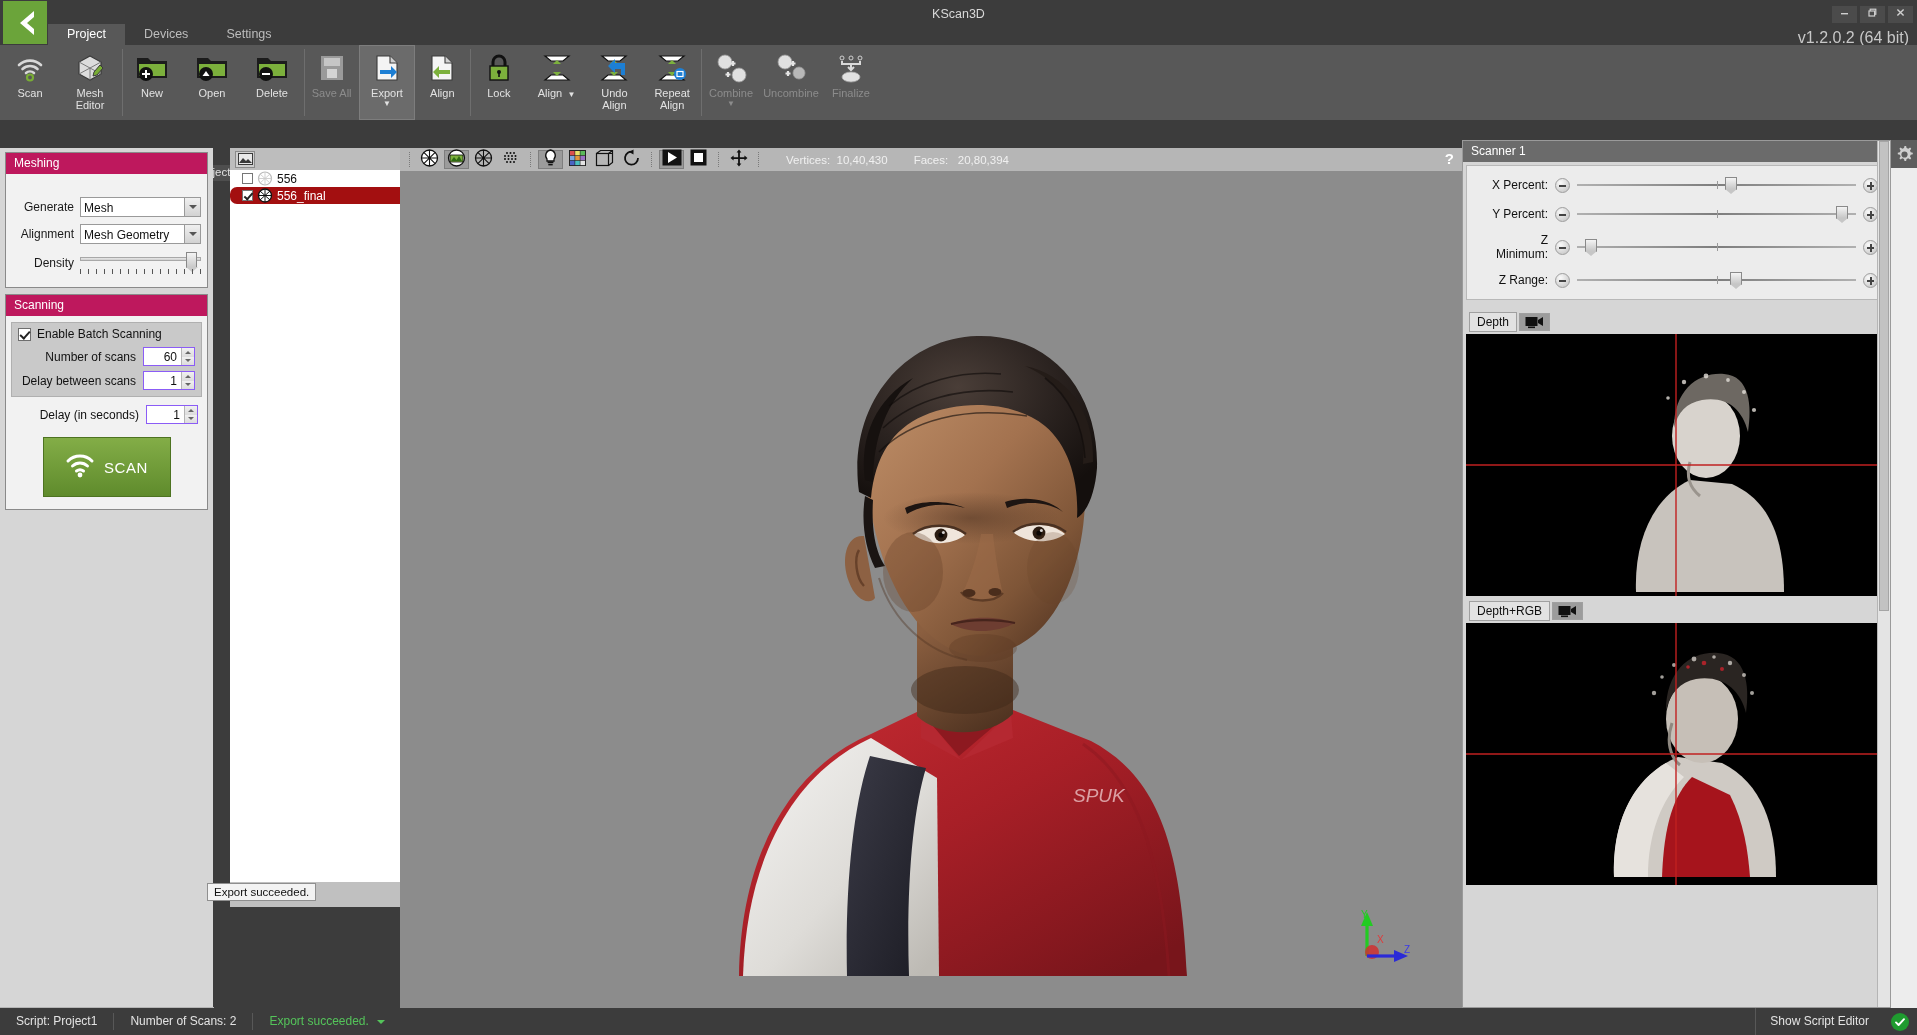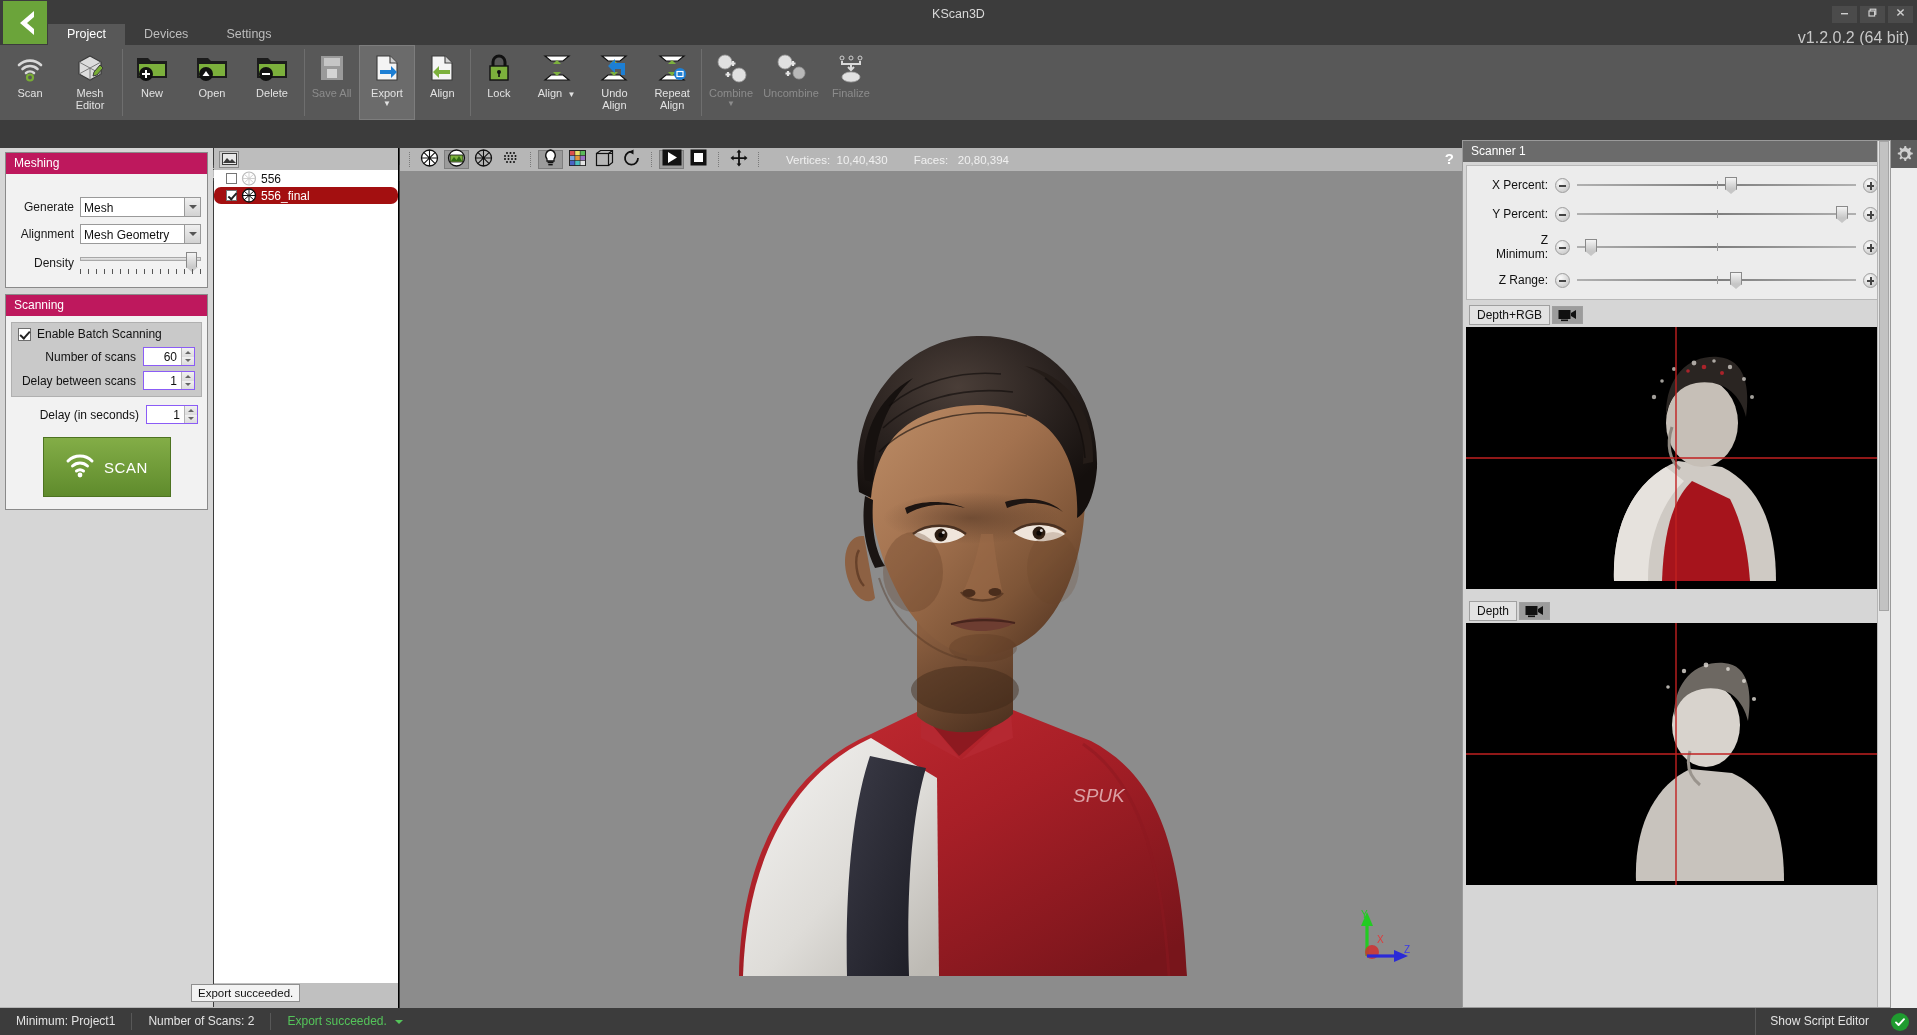--- a/index.html
+++ b/index.html
@@ -167,22 +167,22 @@
   .scanbtn {
     margin: 13px auto 0 auto; width: 128px; height: 60px;
     background: linear-gradient(#83ad47,#5f8b2c);
     border: 1px solid #4d7321;
     display: flex; align-items: center; justify-content: center; gap: 9px;
     color: #ffffff; font-size: 15px; letter-spacing: 0.6px; cursor: default;
   }
 
   
   .treepanel {
-    position: absolute; left: 214px; top: 148px; width: 185px; height: 860px;
-    background: #c0c0c0; border-right: 1px solid #000000;
+    position: absolute; left: 230px; top: 148px; width: 185px; height: 759px;
+    background: #c0c0c0; border-right: 5px solid #000000;
   }
   .tree-toolbar { height: 22px; background: #bdbdbd; display: flex; align-items: center; padding-left: 5px; }
   .tree-tb-btn {
     width: 20px; height: 17px; background: #cfcfcf; border: 1px solid #8a8a8a;
     display: flex; align-items: center; justify-content: center;
   }
   .tree-list { position: absolute; left: 0; top: 22px; right: 0; bottom: 25px; background: #ffffff; }
   .tree-item { height: 17px; display: flex; align-items: center; padding-left: 12px; font-size: 12px; color: #111; }
   .tree-item.selected { background: #a30f10; color: #ffffff; border-radius: 7px; }
   .tree-item .tchk {
@@ -993,65 +993,20 @@
         <span class="pm-btn"></span>
         <span class="rps-track">
           <span class="rps-line"></span>
           <span class="rps-mid"></span>
           <span class="rps-knob" style="left:55%"></span>
         </span>
         <span class="pm-btn plus"></span>
       </div>
     </div>
 
-    <div class="cam-section">
-      <div class="cam-tabs">
-        <span class="cam-tab">Depth+RGB</span>
-        <span class="cam-tab icon">
-          <svg width="19" height="14" viewBox="0 0 19 14">
-            <rect x="0.5" y="2" width="12" height="9" fill="#111"></rect>
-            <path d="M13 5 L18 2 v9 l-5 -3 Z" fill="#111"></path>
-            <rect x="3" y="11.5" width="7" height="1.6" fill="#111"></rect>
-          </svg>
-        </span>
-      </div>
-      <div class="cam-view" style="height:262px">
-        <svg width="100%" height="262" viewBox="0 0 421 262" preserveAspectRatio="none">
-          <rect width="421" height="262" fill="#000000"></rect>
-
-          <g transform="translate(88,22)">
-            <path d="M60 232 C58 170 84 128 124 112 L168 118 C208 138 222 180 222 232 Z" fill="#cfcac4"></path>
-            <path d="M108 232 C110 178 120 150 138 132 L176 150 C190 178 194 206 196 232 Z" fill="#a6141c"></path>
-            <path d="M60 232 C58 178 78 138 112 118 L130 132 C108 154 94 188 94 232 Z" fill="#e6e2dd"></path>
-            <ellipse cx="148" cy="74" rx="36" ry="44" fill="#c6bfb7"></ellipse>
-            <path d="M112 66 C112 26 136 6 164 8 C192 10 196 40 192 68 C186 44 168 30 142 34 C126 37 116 48 112 66 Z" fill="#2a2522"></path>
-            <path d="M118 78 C112 96 116 112 126 120" fill="none" stroke="#8e8880" stroke-width="3"></path>
-
-            <g fill="#d9d4ce" opacity="0.75">
-              <circle cx="120" cy="20" r="2"></circle>
-                <circle cx="140" cy="14" r="2.4"></circle>
-                <circle cx="160" cy="12" r="1.8"></circle>
-              <circle cx="176" cy="18" r="2.2"></circle>
-                <circle cx="190" cy="30" r="2"></circle>
-                <circle cx="108" cy="32" r="1.8"></circle>
-              <circle cx="100" cy="48" r="2.2"></circle>
-                <circle cx="198" cy="48" r="2"></circle>
-            </g>
-            <g fill="#b8232b" opacity="0.9">
-              <circle cx="150" cy="18" r="2.3"></circle>
-                <circle cx="168" cy="24" r="2"></circle>
-                <circle cx="134" cy="22" r="1.8"></circle>
-            </g>
-          </g>
-          <line class="ch" x1="0" y1="131" x2="421" y2="131" stroke="#c02020" stroke-width="1.4"></line>
-          <line x1="210" y1="0" x2="210" y2="262" stroke="#c02020" stroke-width="1.4"></line>
-        </svg>
-      </div>
-    </div>
-
     <div class="cam-section" style="margin-top:10px">
       <div class="cam-tabs">
         <span class="cam-tab">Depth</span>
         <span class="cam-tab icon">
           <svg width="19" height="14" viewBox="0 0 19 14">
             <rect x="0.5" y="2" width="12" height="9" fill="#111"></rect>
             <path d="M13 5 L18 2 v9 l-5 -3 Z" fill="#111"></path>
             <rect x="3" y="11.5" width="7" height="1.6" fill="#111"></rect>
           </svg>
         </span>
@@ -1072,28 +1027,73 @@
                 <circle cx="74" cy="28" r="1.8"></circle>
                 <circle cx="160" cy="40" r="2.1"></circle>
             </g>
           </g>
           <line x1="0" y1="131" x2="421" y2="131" stroke="#c02020" stroke-width="1.4"></line>
           <line x1="210" y1="0" x2="210" y2="262" stroke="#c02020" stroke-width="1.4"></line>
         </svg>
       </div>
     </div>
 
+    <div class="cam-section">
+      <div class="cam-tabs">
+        <span class="cam-tab">Depth+RGB</span>
+        <span class="cam-tab icon">
+          <svg width="19" height="14" viewBox="0 0 19 14">
+            <rect x="0.5" y="2" width="12" height="9" fill="#111"></rect>
+            <path d="M13 5 L18 2 v9 l-5 -3 Z" fill="#111"></path>
+            <rect x="3" y="11.5" width="7" height="1.6" fill="#111"></rect>
+          </svg>
+        </span>
+      </div>
+      <div class="cam-view" style="height:262px">
+        <svg width="100%" height="262" viewBox="0 0 421 262" preserveAspectRatio="none">
+          <rect width="421" height="262" fill="#000000"></rect>
+
+          <g transform="translate(88,22)">
+            <path d="M60 232 C58 170 84 128 124 112 L168 118 C208 138 222 180 222 232 Z" fill="#cfcac4"></path>
+            <path d="M108 232 C110 178 120 150 138 132 L176 150 C190 178 194 206 196 232 Z" fill="#a6141c"></path>
+            <path d="M60 232 C58 178 78 138 112 118 L130 132 C108 154 94 188 94 232 Z" fill="#e6e2dd"></path>
+            <ellipse cx="148" cy="74" rx="36" ry="44" fill="#c6bfb7"></ellipse>
+            <path d="M112 66 C112 26 136 6 164 8 C192 10 196 40 192 68 C186 44 168 30 142 34 C126 37 116 48 112 66 Z" fill="#2a2522"></path>
+            <path d="M118 78 C112 96 116 112 126 120" fill="none" stroke="#8e8880" stroke-width="3"></path>
+
+            <g fill="#d9d4ce" opacity="0.75">
+              <circle cx="120" cy="20" r="2"></circle>
+                <circle cx="140" cy="14" r="2.4"></circle>
+                <circle cx="160" cy="12" r="1.8"></circle>
+              <circle cx="176" cy="18" r="2.2"></circle>
+                <circle cx="190" cy="30" r="2"></circle>
+                <circle cx="108" cy="32" r="1.8"></circle>
+              <circle cx="100" cy="48" r="2.2"></circle>
+                <circle cx="198" cy="48" r="2"></circle>
+            </g>
+            <g fill="#b8232b" opacity="0.9">
+              <circle cx="150" cy="18" r="2.3"></circle>
+                <circle cx="168" cy="24" r="2"></circle>
+                <circle cx="134" cy="22" r="1.8"></circle>
+            </g>
+          </g>
+          <line class="ch" x1="0" y1="131" x2="421" y2="131" stroke="#c02020" stroke-width="1.4"></line>
+          <line x1="210" y1="0" x2="210" y2="262" stroke="#c02020" stroke-width="1.4"></line>
+        </svg>
+      </div>
+    </div>
+
     <div class="rp-scroll">
       <div class="thumb"></div>
     </div>
   </div>
 
   <div class="statusbar">
     <div class="sb-item">
-      <span>Minimum:</span>
+      <span>Script:</span>
       <span>Project1</span>
     </div>
     <div class="sb-sep"></div>
     <div class="sb-item">
       <span>Number of Scans:</span>
       <span>2</span>
     </div>
     <div class="sb-sep"></div>
     <div class="sb-item green">
       <span>Export succeeded.</span>

